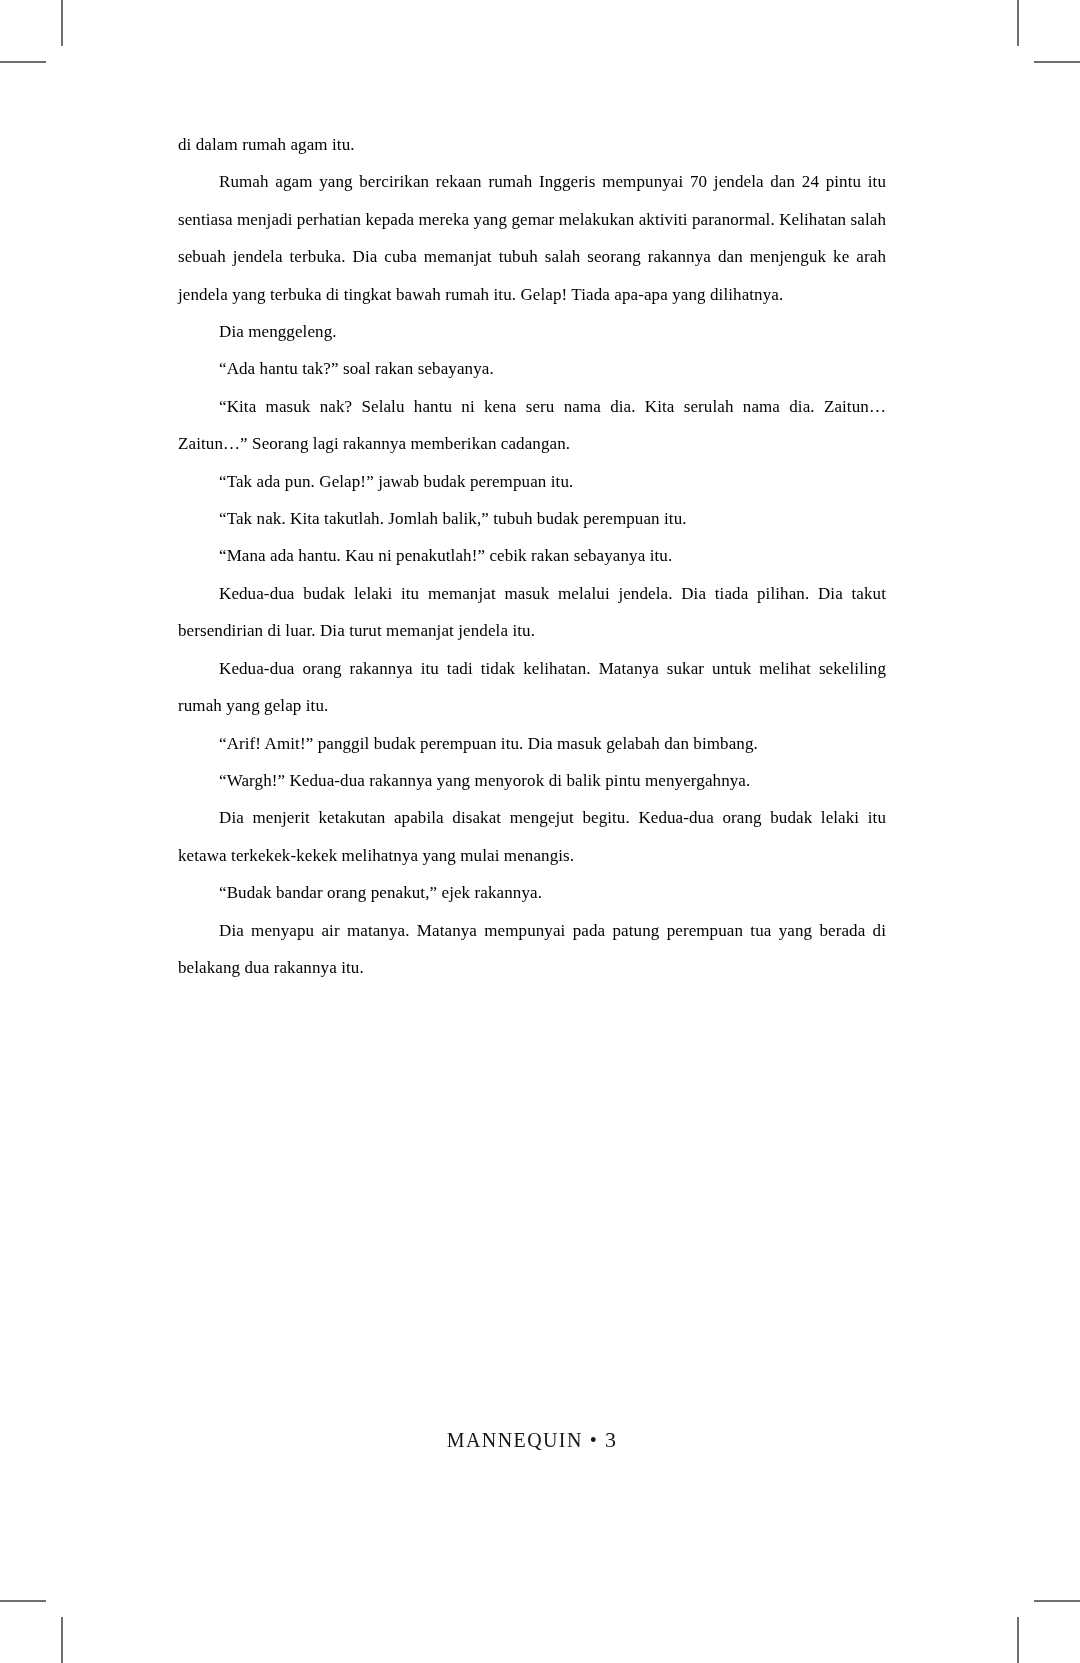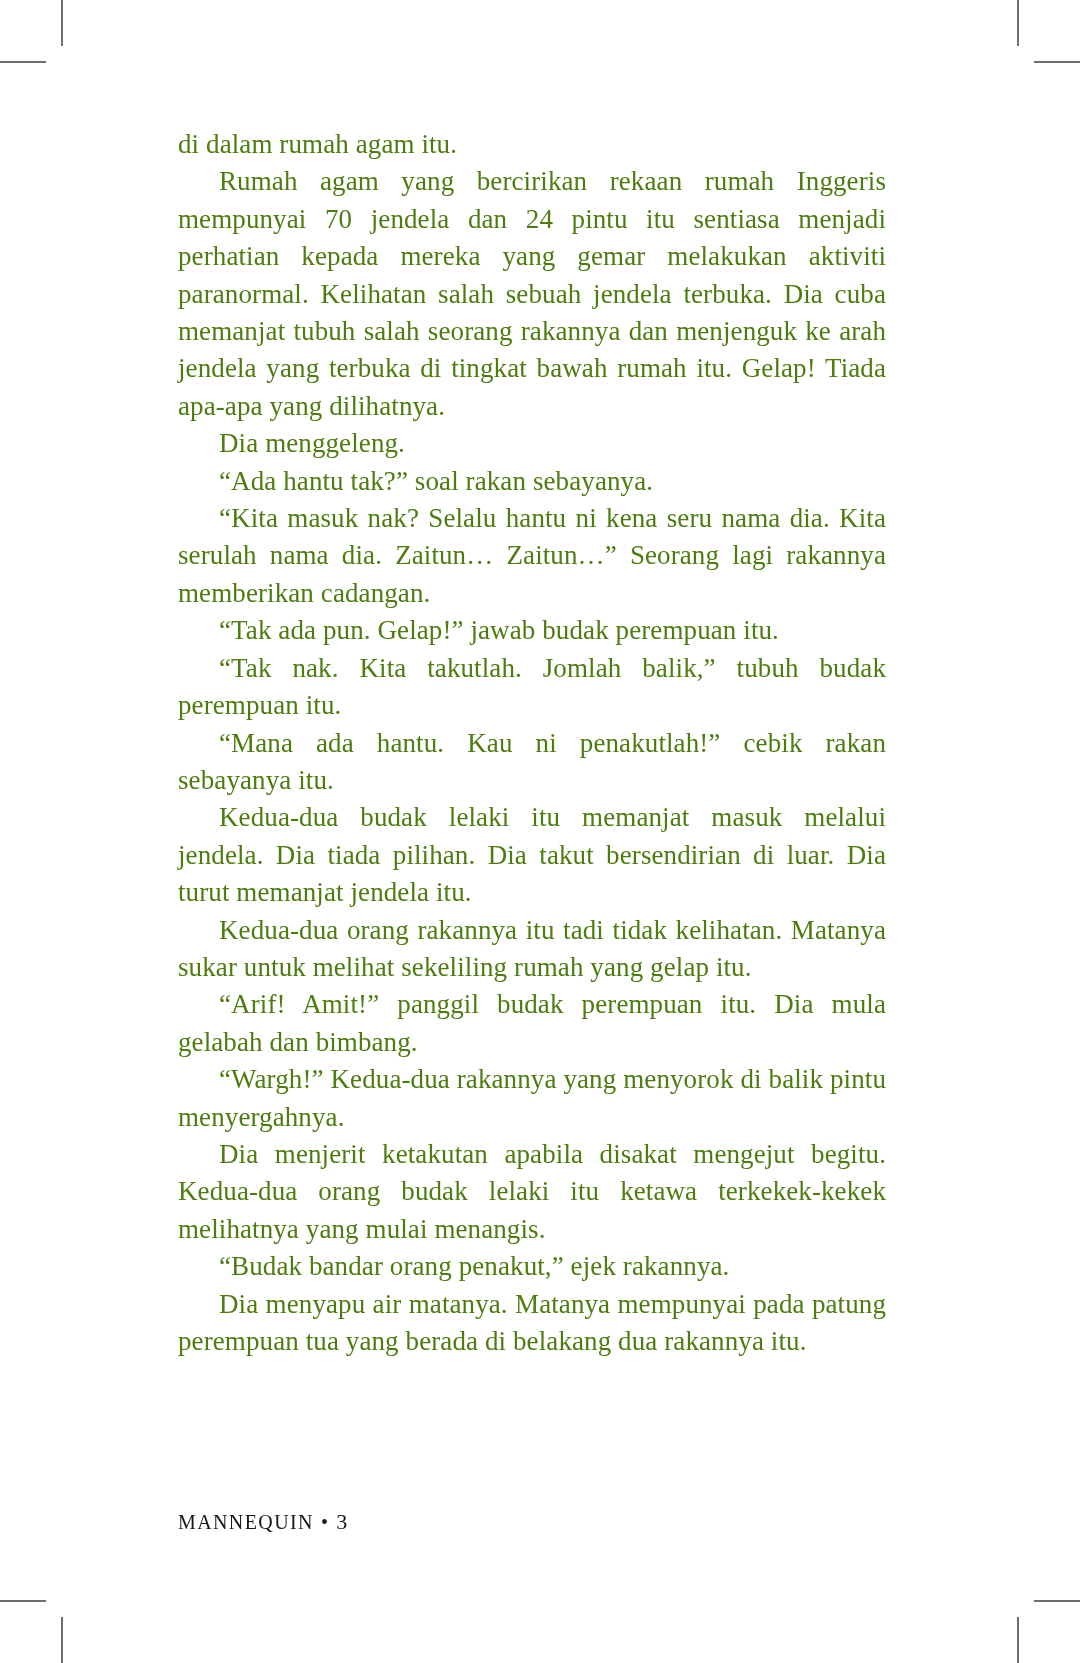--- a/index.html
+++ b/index.html
@@ -37,44 +37,44 @@
   
   .textblock {
     position: absolute;
     left: 178px;
     top: 126px;
     width: 708px;
   }
 
   .para {
     margin: 0;
-    font-size: 27px;
+    font-size: 17px;
     line-height: 37.4px;
-    color: #4d7c0f;
+    color: #000000;
     text-align: justify;
     text-justify: inter-word;
     text-indent: 0;
     -webkit-hyphens: none;
     hyphens: none;
     letter-spacing: 0.1px;
   }
 
   .para.indent {
     text-indent: 41px;
   }
 
   
 
   
   .footer {
     position: absolute;
     left: 178px;
-    top: 1509px;
+    top: 1427px;
     width: 708px;
-    text-align: left;
+    text-align: center;
     color: #17171b;
   }
 
   .footer-inner {
     display: inline-block;
     font-size: 22px;
     letter-spacing: 1.2px;
     white-space: nowrap;
   }
 
@@ -112,21 +112,21 @@
       <p class="para">di dalam rumah agam itu.</p>
       <p class="para indent">Rumah agam yang bercirikan rekaan rumah Inggeris mempunyai 70 jendela dan 24 pintu itu sentiasa menjadi perhatian kepada mereka yang gemar melakukan aktiviti paranormal. Kelihatan salah sebuah jendela terbuka. Dia cuba memanjat tubuh salah seorang rakannya dan menjenguk ke arah jendela yang terbuka di tingkat bawah rumah itu. Gelap! Tiada apa-apa yang dilihatnya.</p>
       <p class="para indent">Dia menggeleng.</p>
       <p class="para indent">“Ada hantu tak?” soal rakan sebayanya.</p>
       <p class="para indent">“Kita masuk nak? Selalu hantu ni kena seru nama dia. Kita serulah nama dia. Zaitun… Zaitun…” Seorang lagi rakannya memberikan cadangan.</p>
       <p class="para indent">“Tak ada pun. Gelap!” jawab budak perempuan itu.</p>
       <p class="para indent">“Tak nak. Kita takutlah. Jomlah balik,” tubuh budak perempuan itu.</p>
       <p class="para indent">“Mana ada hantu. Kau ni penakutlah!” cebik rakan sebayanya itu.</p>
       <p class="para indent">Kedua-dua budak lelaki itu memanjat masuk melalui jendela. Dia tiada pilihan. Dia takut bersendirian di luar. Dia turut memanjat jendela itu.</p>
       <p class="para indent">Kedua-dua orang rakannya itu tadi tidak kelihatan. Matanya sukar untuk melihat sekeliling rumah yang gelap itu.</p>
-      <p class="para indent">“Arif! Amit!” panggil budak perempuan itu. Dia mula gelabah dan bimbang.</p>
+      <p class="para indent">“Arif! Amit!” panggil budak perempuan itu. Dia masuk gelabah dan bimbang.</p>
       <p class="para indent">“Wargh!” Kedua-dua rakannya yang menyorok di balik pintu menyergahnya.</p>
       <p class="para indent">Dia menjerit ketakutan apabila disakat mengejut begitu. Kedua-dua orang budak lelaki itu ketawa terkekek-kekek melihatnya yang mulai menangis.</p>
       <p class="para indent">“Budak bandar orang penakut,” ejek rakannya.</p>
       <p class="para indent">Dia menyapu air matanya. Matanya mempunyai pada patung perempuan tua yang berada di belakang dua rakannya itu.</p>
     </div>
 
   <div class="footer">
     <span class="footer-inner">
       <span class="footer-title">MANNEQUIN</span><span class="footer-sep">•</span><span class="footer-pageno">3</span>
     </span>

